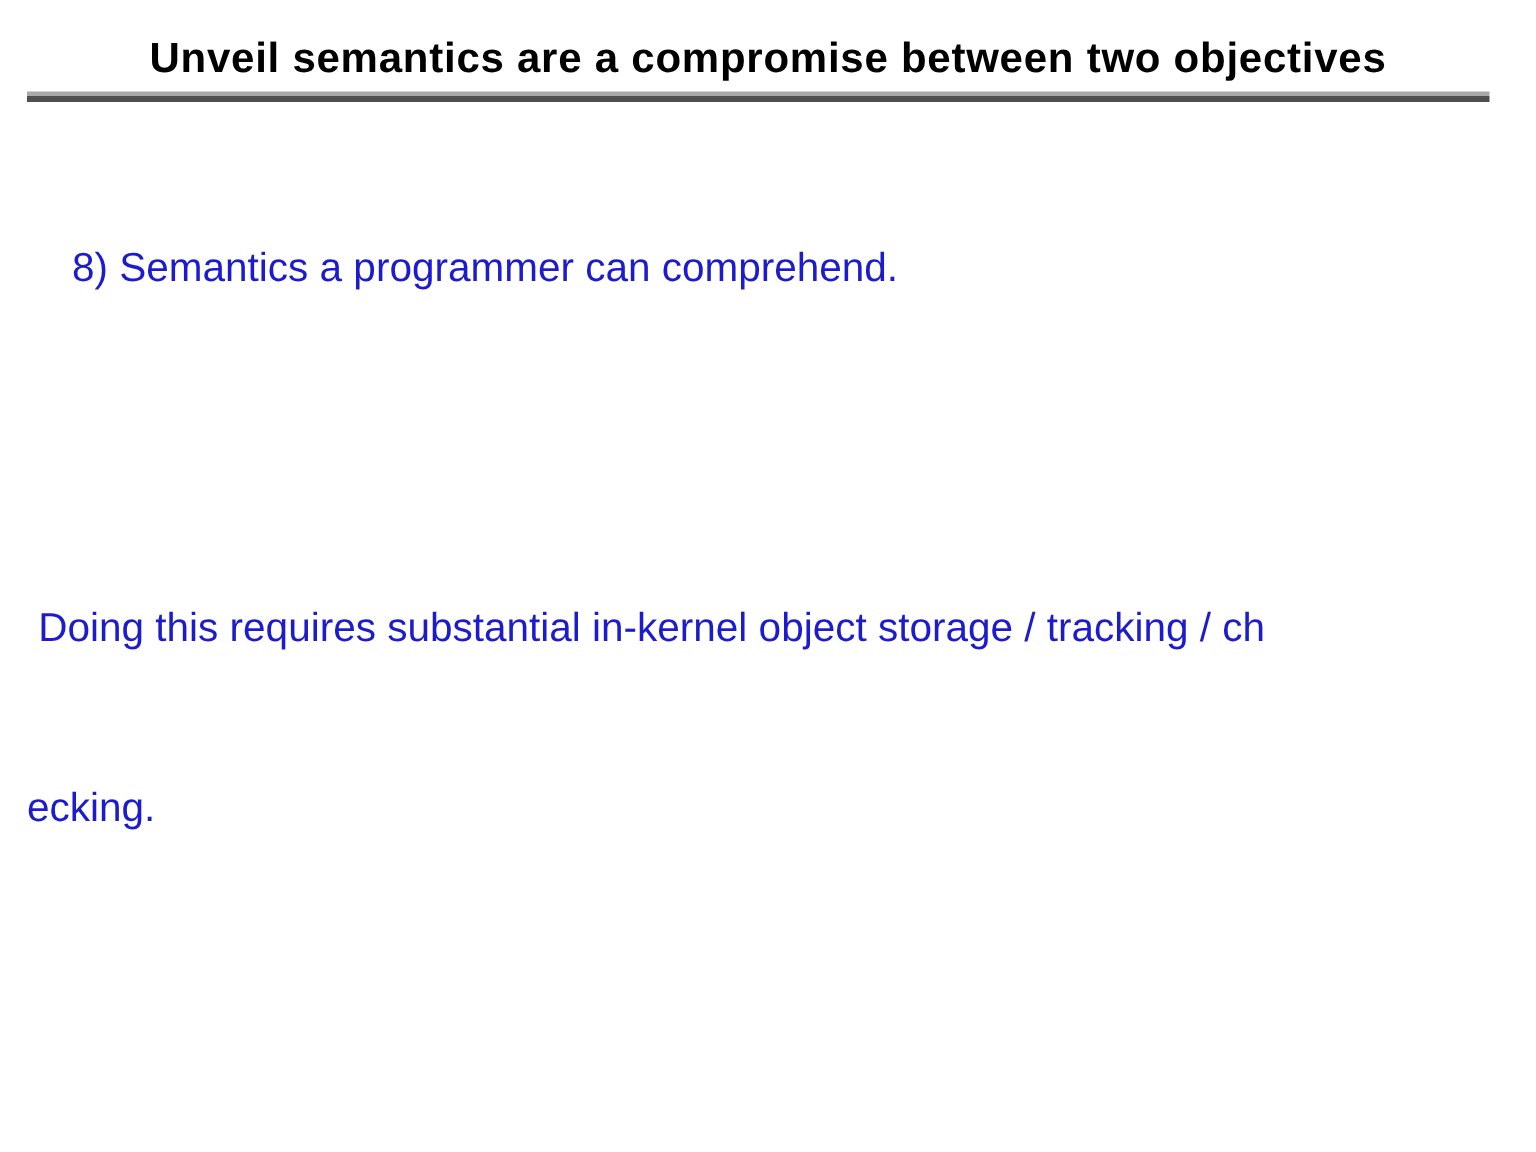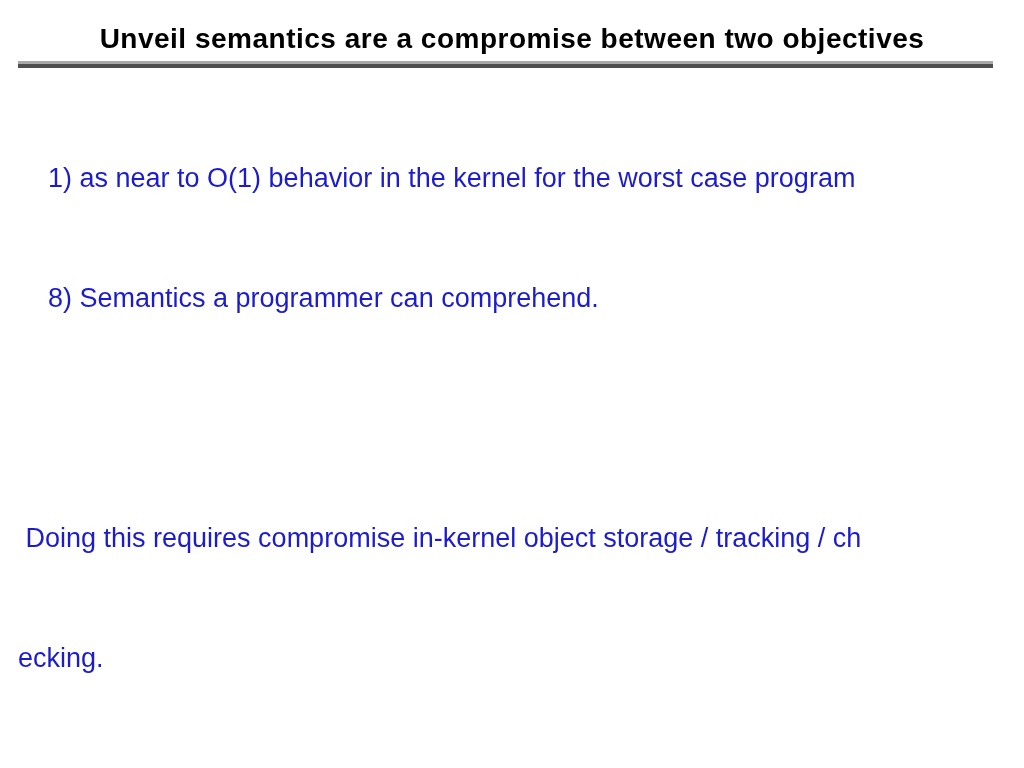--- a/index.html
+++ b/index.html
@@ -64,23 +64,22 @@
 <div class="slide">
 
   <div class="title">Unveil semantics are a compromise between two objectives</div>
 
   <div class="rule">
     <div class="rule-top"></div>
     <div class="rule-bottom"></div>
   </div>
 
   <div class="body-text">
-    <div class="body-line">    1) as near to O(1) behavior in the kernel for the worst case program</div>
     <div class="body-line">    8) Semantics a programmer can comprehend.</div>
     <div class="body-line"></div>
-    <div class="body-line"> Doing this requires compromise in-kernel object storage / tracking / ch</div>
+    <div class="body-line"> Doing this requires substantial in-kernel object storage / tracking / ch</div>
     <div class="body-line">ecking.</div>
     
     
     
   </div>
 
 </div>
 
 </body></html>

